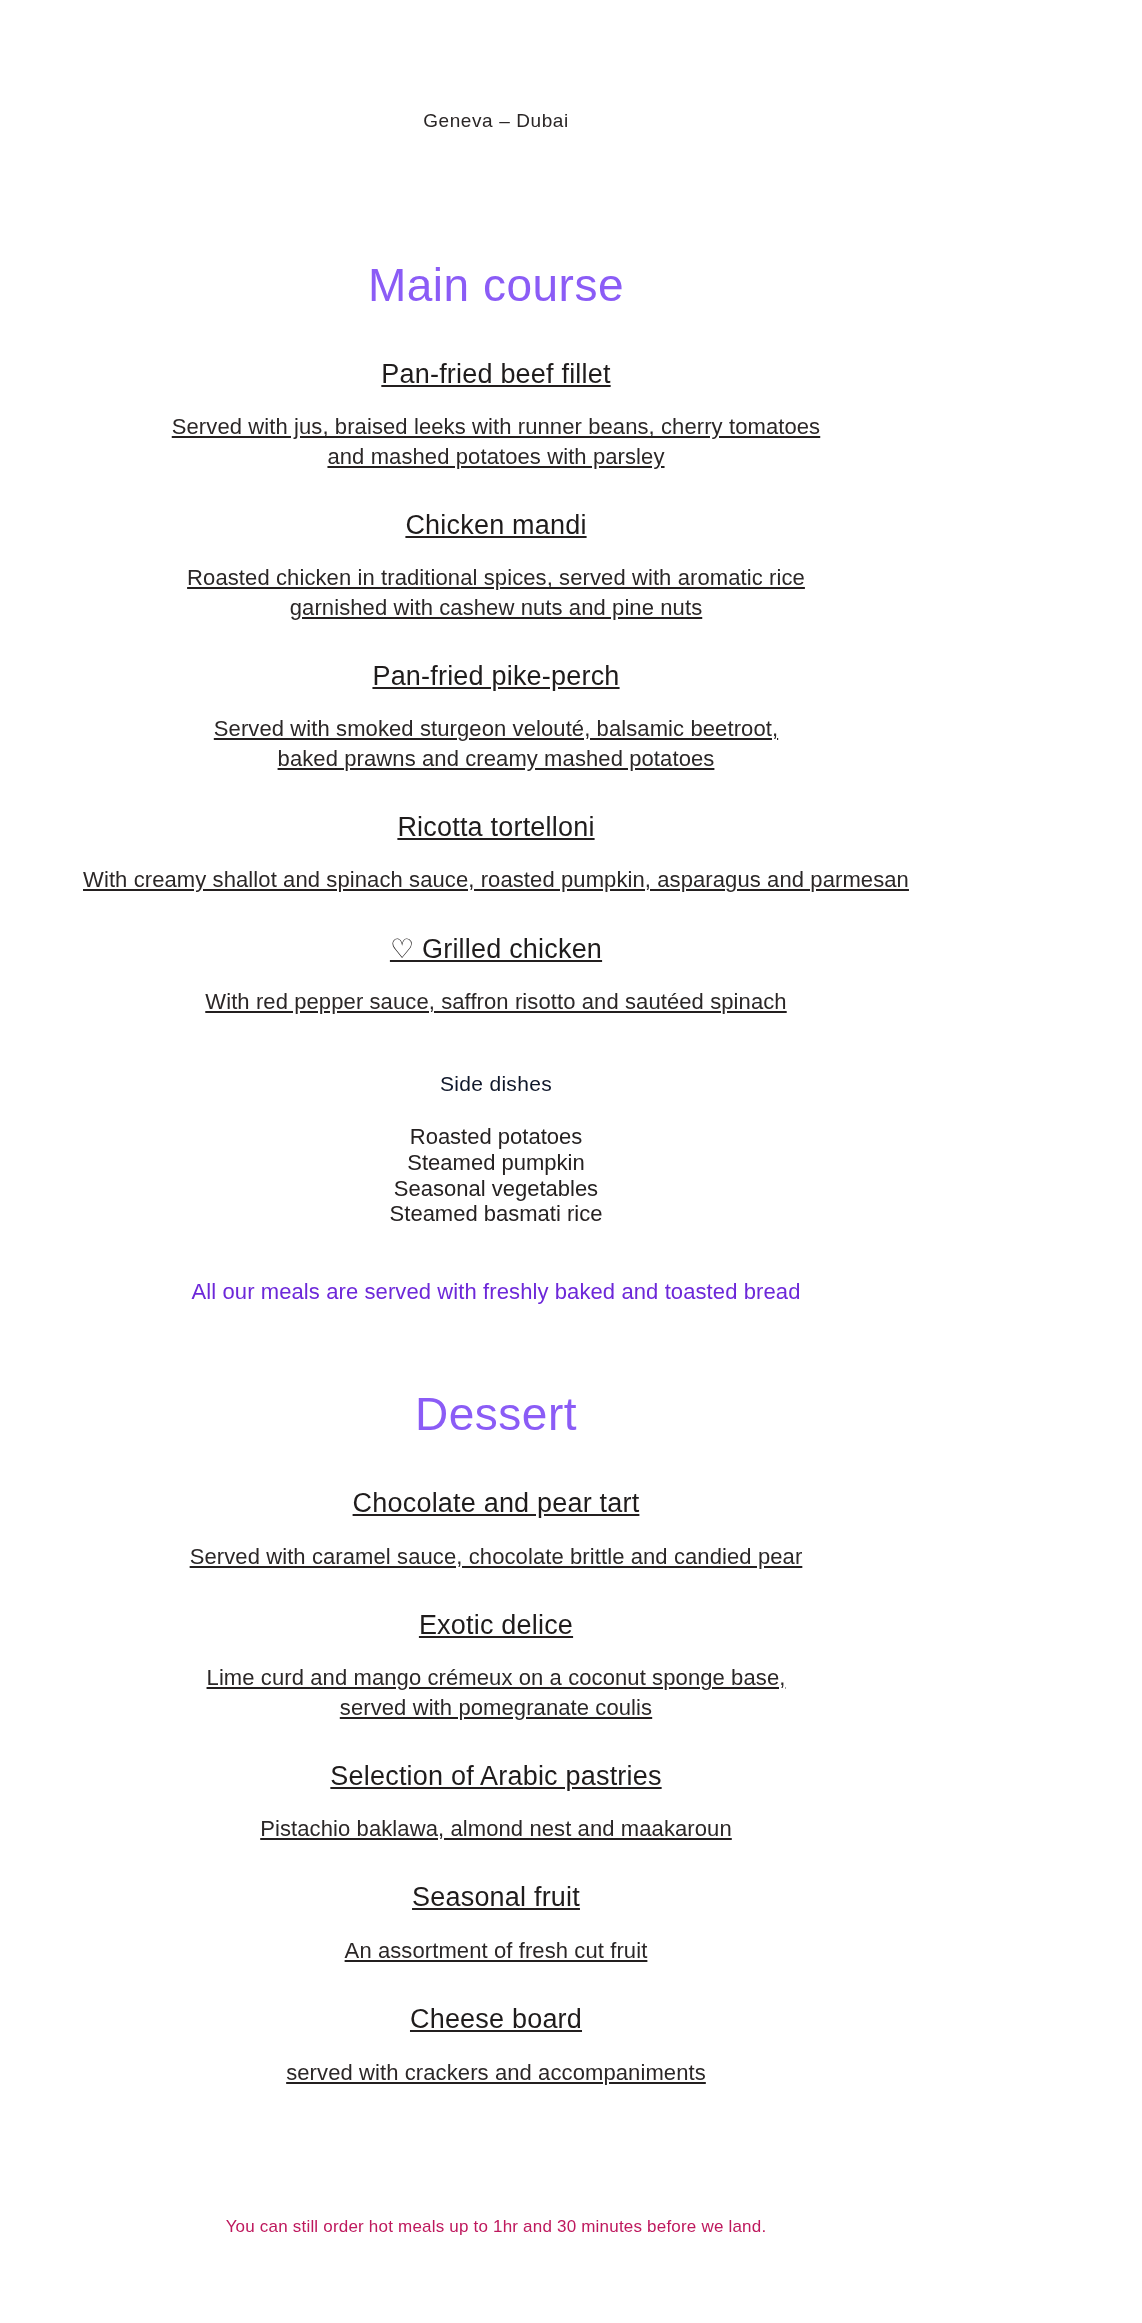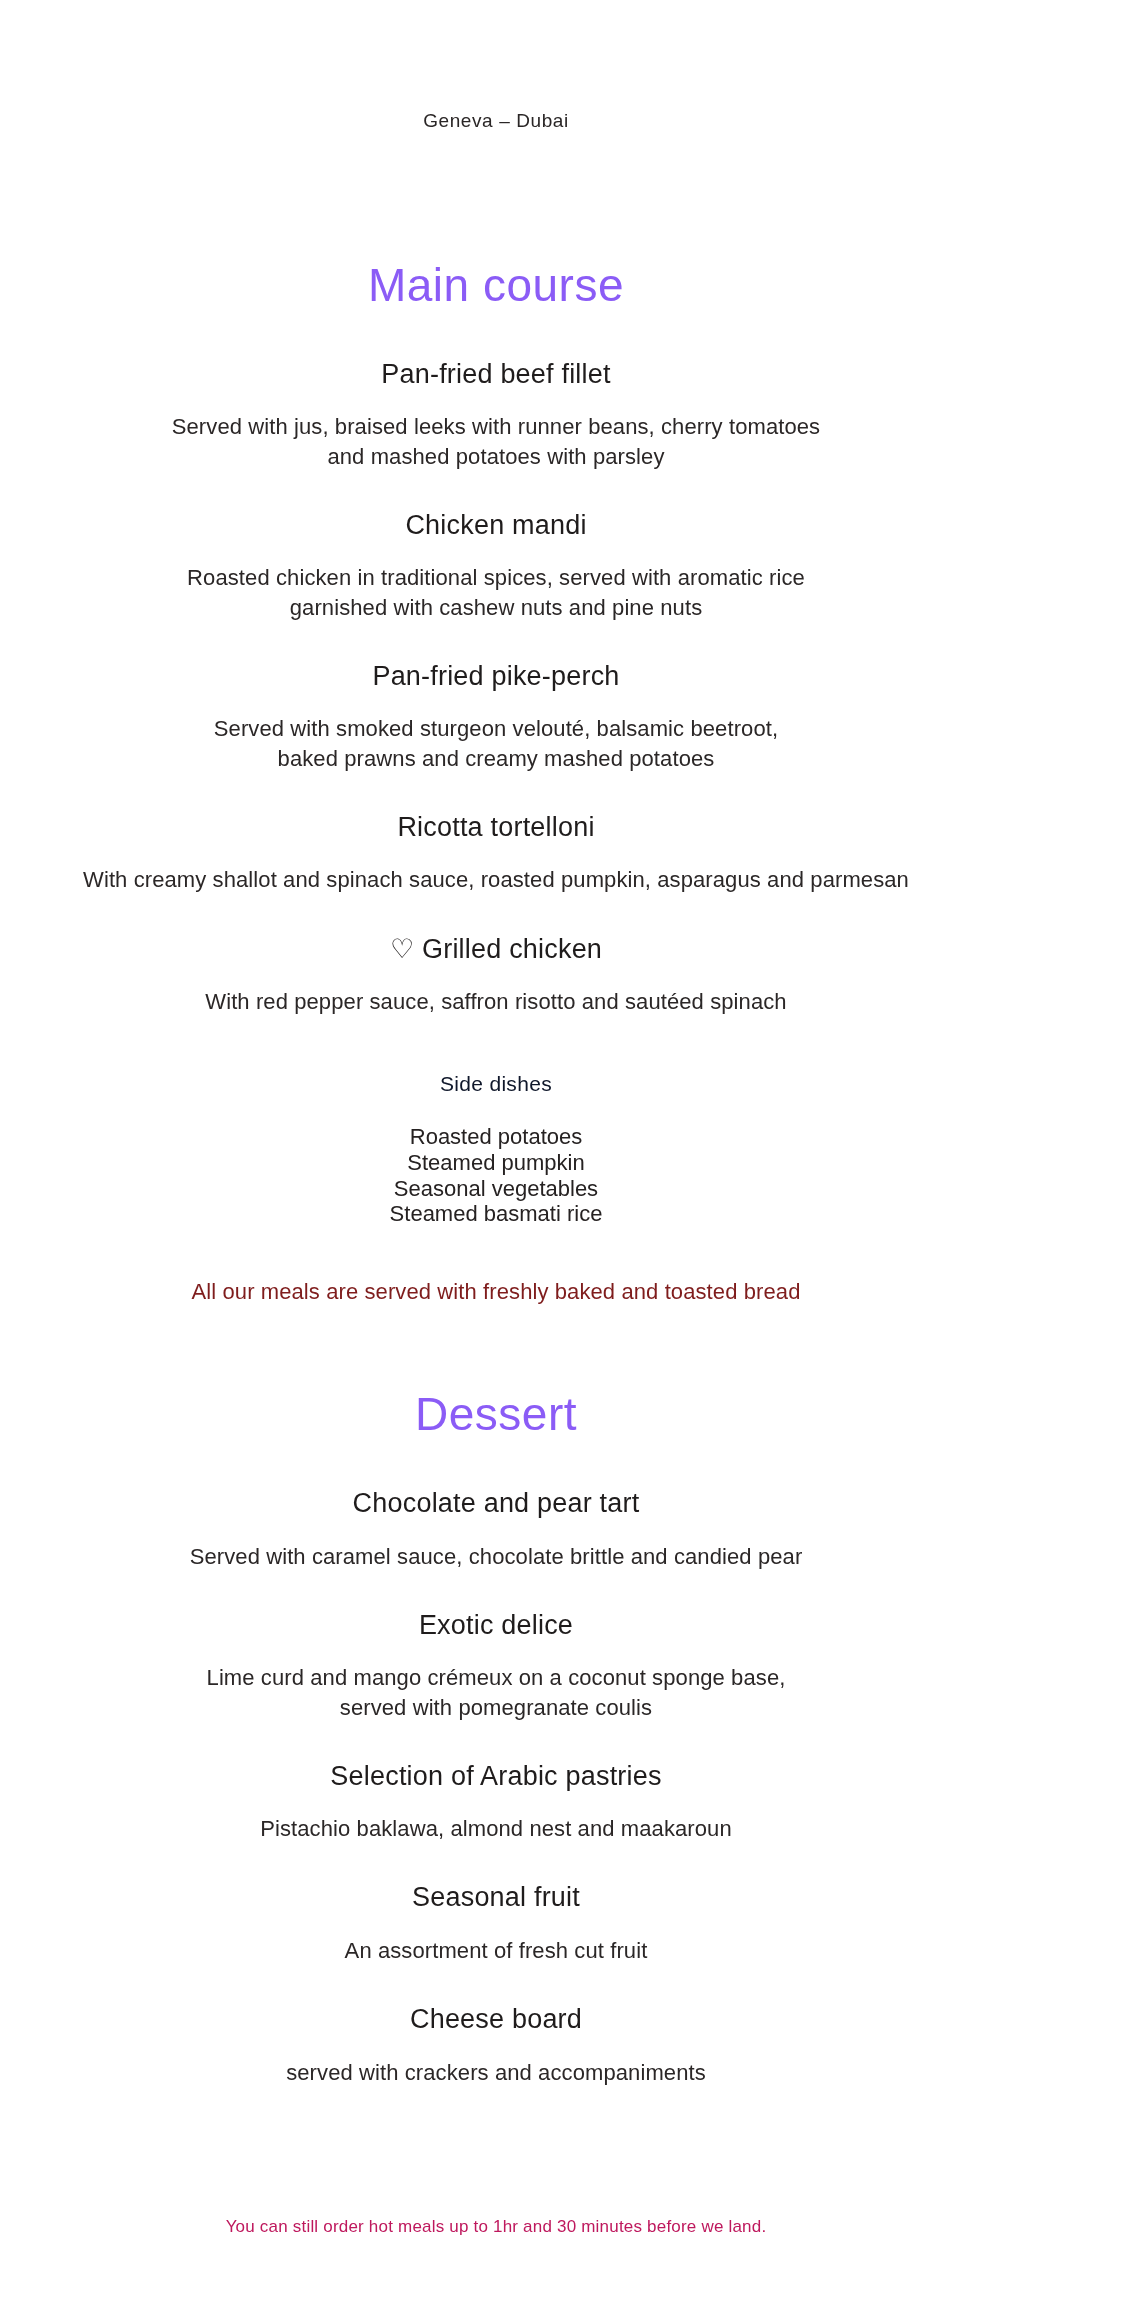--- a/index.html
+++ b/index.html
@@ -35,20 +35,21 @@
     letter-spacing: 0.5px;
     color: #8b5cf6;
     margin: 4px;
   }
   .sec-main-course { margin-top: 126px; }
   .sec-dessert { margin-top: 82px; }
 
   .dish {
     text-align: center;
     margin-top: 36px;
+    text-decoration: underline;
   }
   .dish.first { margin-top: 44px; }
   .dish-name {
     font-size: 27px;
     font-weight: 400;
     color: #1f1c1c;
     line-height: 1.35;
     letter-spacing: 0.2px;
   }
   .dish-desc {
@@ -73,21 +74,21 @@
     margin-top: 28px;
     font-size: 22px;
     line-height: 1.17;
     color: #262222;
   }
   .side-list .ln { display: block; }
 
   .bread-note {
     text-align: center;
     font-size: 22px;
-    color: #7f1d1d;
+    color: #6d28d9;
     margin-top: 52px;
     letter-spacing: 0.1px;
   }
 
   .footer-note {
     text-align: center;
     font-size: 17px;
     color: #be185d;
     margin-top: 130px;
     letter-spacing: 0.2px;

